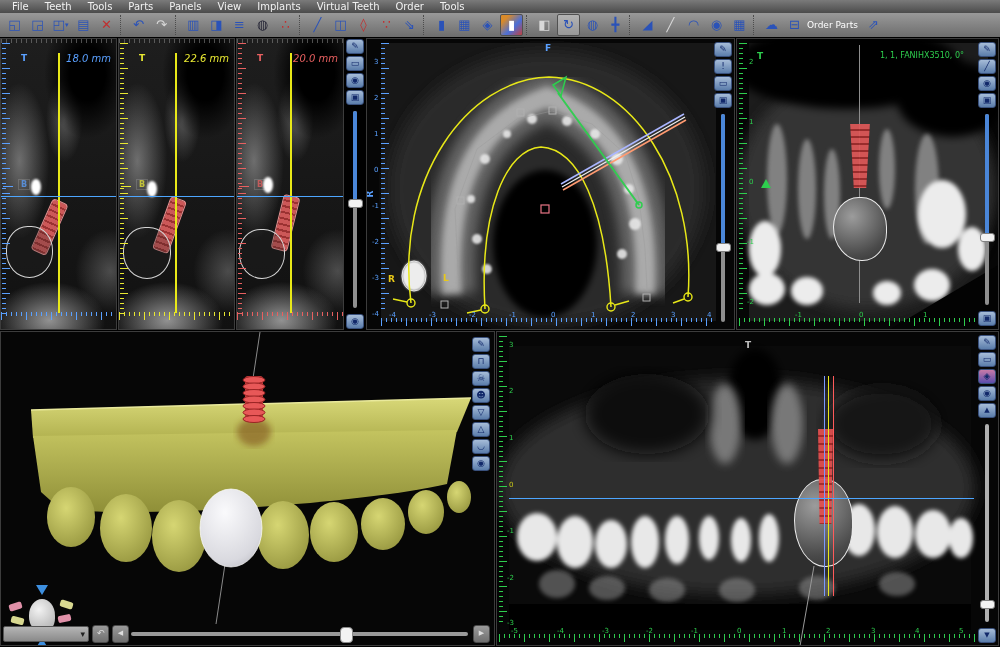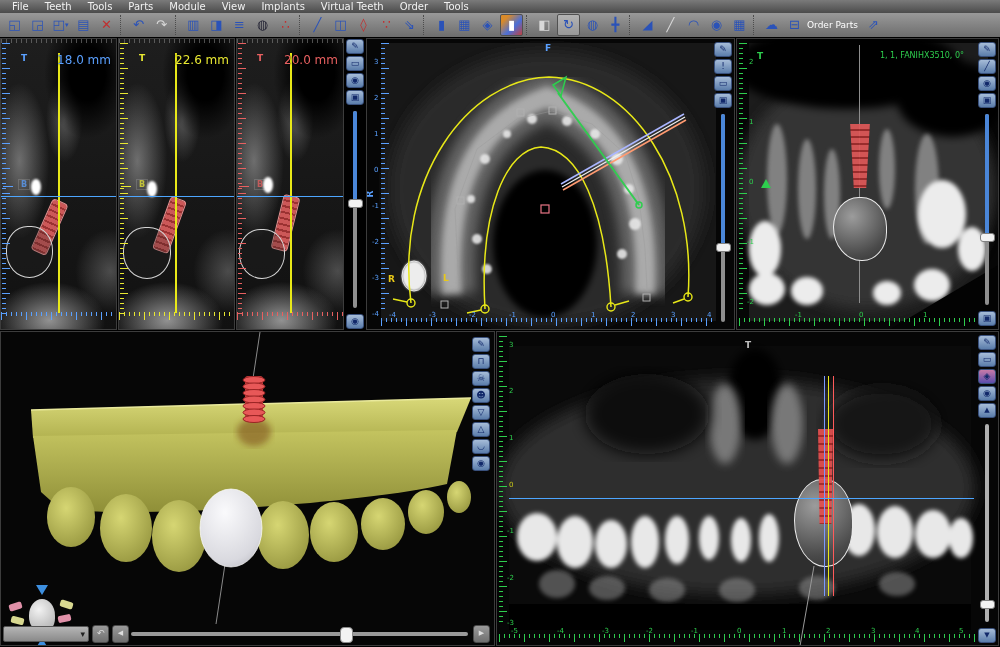--- a/index.html
+++ b/index.html
@@ -39,21 +39,21 @@
       background:repeating-linear-gradient(to right,#8a8a8a 0 1px,transparent 1px 5px);opacity:.55;}
   .rv{position:absolute;left:1px;top:4px;bottom:14px;width:9px;z-index:5;
       background:repeating-linear-gradient(to bottom,var(--acc) 0 1px,transparent 1px 5px),
                  repeating-linear-gradient(to bottom,var(--acc) 0 1px,transparent 1px 25px);
       background-size:4px 100%,8px 100%;background-repeat:no-repeat;}
   .rh{position:absolute;left:0;right:0;bottom:8px;height:9px;z-index:5;
       background:repeating-linear-gradient(to right,var(--acc) 0 1px,transparent 1px 5px),
                  repeating-linear-gradient(to right,var(--acc) 0 1px,transparent 1px 25px);
       background-size:100% 4px,100% 8px;background-repeat:no-repeat;}
   .lab.t{left:20px;top:14px;color:var(--acc);}
-  .lab.mm{right:5px;top:14px;color:var(--acc);font-weight:normal;font-size:12px;text-shadow:0 0 2px #000;}
+  .lab.mm{right:5px;top:14px;color:var(--acc);font-weight:normal;font-size:10px;text-shadow:0 0 2px #000;font-style:italic;}
   .lab.b{left:17px;top:140px;color:var(--acc);opacity:.75;font-size:8px;border:1px solid rgba(255,255,255,.2);padding:0 2px;}
   .zero-tick{position:absolute;left:2px;top:147px;width:10px;height:1px;background:var(--acc);z-index:5;}
   .vline{position:absolute;top:14px;bottom:16px;width:2px;background:#e8e818;z-index:4;}
   .hline-blue{position:absolute;left:0;right:0;height:1px;background:#4da6ff;z-index:5;}
   .spot{position:absolute;width:10px;height:16px;background:#fff;border-radius:50%;filter:blur(1px);z-index:2;}
   .implant-s{position:absolute;width:15px;height:54px;border:1px solid #ff9e9e;border-radius:4px;z-index:3;opacity:.9;
       background:repeating-linear-gradient(to bottom,#e06060 0 4px,#aa3636 4px 6px);}
   .crown-o{position:absolute;border:1px solid #d5d5d5;border-radius:46% 46% 50% 50%;z-index:3;background:rgba(40,40,40,.25);}
   
   .strip{position:absolute;width:20px;display:flex;flex-direction:column;align-items:center;z-index:8;}
@@ -115,21 +115,21 @@
 </head>
 <body>
 
 <div class="app">
 
   <div class="menubar">
     <span class="mitem">File</span>
     <span class="mitem">Teeth</span>
     <span class="mitem">Tools</span>
     <span class="mitem">Parts</span>
-    <span class="mitem">Module</span>
+    <span class="mitem">Panels</span>
     <span class="mitem">View</span>
     <span class="mitem">Implants</span>
     <span class="mitem">Virtual Teeth</span>
     <span class="mitem">Order</span>
     <span class="mitem">Tools</span>
   </div>
 
   <div class="toolbar">
     <span class="tb">
         <span>◱</span>

